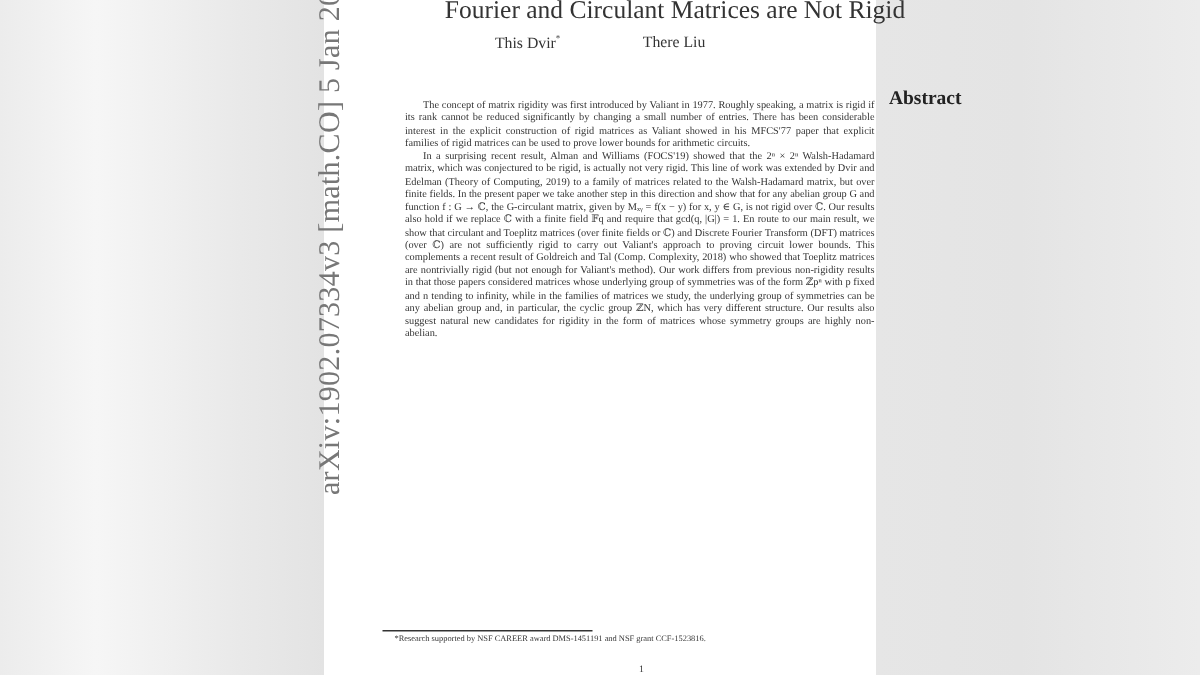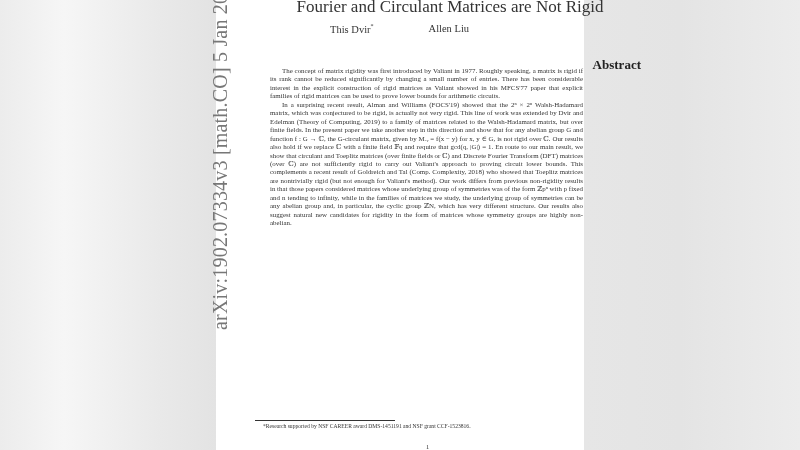--- a/index.html
+++ b/index.html
@@ -52,21 +52,21 @@
 <body>
 
 <div class="page"></div>
 
 <div class="arxiv-stamp">arXiv:1902.07334v3  [math.CO]  5 Jan 2021</div>
 
 <div class="title">Fourier and Circulant Matrices are Not Rigid</div>
 
 <div class="authors">
   <span><span>This Dvir</span><sup>*</sup></span>
-  <span><span>Allen Liu</span></span>
+  <span><span>There Liu</span></span>
 </div>
 
 <div class="abstract-heading">Abstract</div>
 
 <div class="abstract">
   <p>The concept of matrix rigidity was first introduced by Valiant in 1977. Roughly speaking, a matrix is rigid if its rank cannot be reduced significantly by changing a small number of entries. There has been considerable interest in the explicit construction of rigid matrices as Valiant showed in his MFCS'77 paper that explicit families of rigid matrices can be used to prove lower bounds for arithmetic circuits.</p>
   <p>In a surprising recent result, Alman and Williams (FOCS'19) showed that the 2ⁿ × 2ⁿ Walsh-Hadamard matrix, which was conjectured to be rigid, is actually not very rigid. This line of work was extended by Dvir and Edelman (Theory of Computing, 2019) to a family of matrices related to the Walsh-Hadamard matrix, but over finite fields. In the present paper we take another step in this direction and show that for any abelian group G and function f : G → ℂ, the G-circulant matrix, given by Mₓᵧ = f(x − y) for x, y ∈ G, is not rigid over ℂ. Our results also hold if we replace ℂ with a finite field 𝔽q and require that gcd(q, |G|) = 1. En route to our main result, we show that circulant and Toeplitz matrices (over finite fields or ℂ) and Discrete Fourier Transform (DFT) matrices (over ℂ) are not sufficiently rigid to carry out Valiant's approach to proving circuit lower bounds. This complements a recent result of Goldreich and Tal (Comp. Complexity, 2018) who showed that Toeplitz matrices are nontrivially rigid (but not enough for Valiant's method). Our work differs from previous non-rigidity results in that those papers considered matrices whose underlying group of symmetries was of the form ℤpⁿ with p fixed and n tending to infinity, while in the families of matrices we study, the underlying group of symmetries can be any abelian group and, in particular, the cyclic group ℤN, which has very different structure. Our results also suggest natural new candidates for rigidity in the form of matrices whose symmetry groups are highly non-abelian.</p>
 </div>
 
 <div class="footnote-rule"></div>

